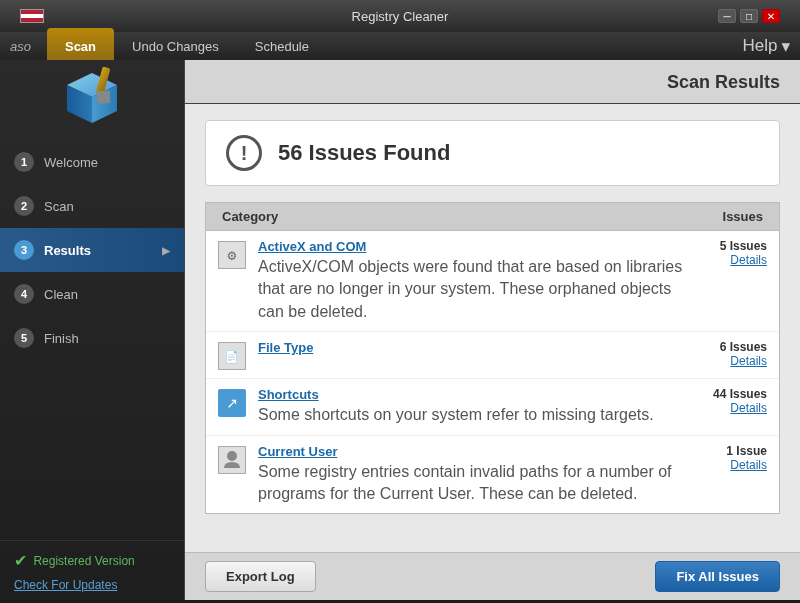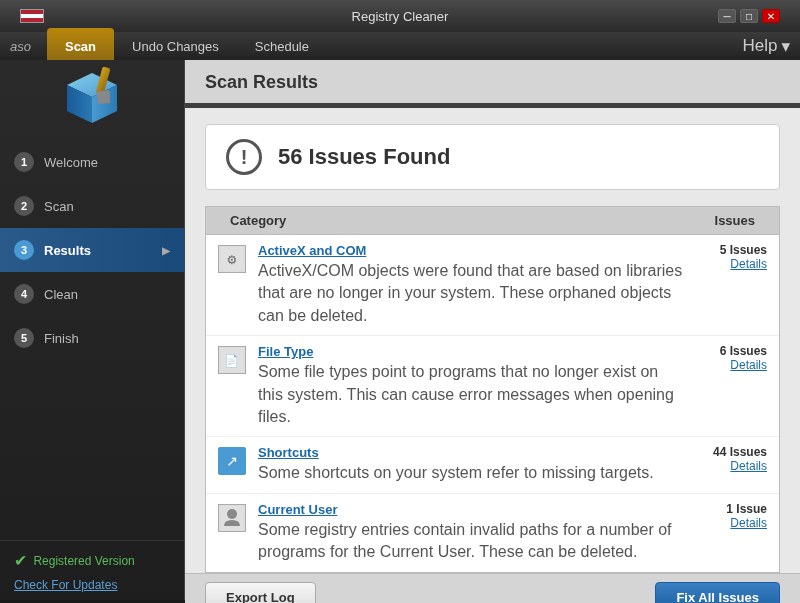--- a/index.html
+++ b/index.html
@@ -121,21 +121,22 @@
     
     .content {
       flex: 1;
       background: #e8e8e8;
       display: flex;
       flex-direction: column;
     }
     .content-header {
       background: #d5d5d5;
       padding: 12px 20px 10px;
-      border-bottom: 5px solid #404040;
+      border-bottom: 1px solid #404040;
+      text-align: right;
     }
     .content-header h2 { font-size: 18px; color: #333; font-weight: bold; }
 
     .issues-banner {
       margin: 16px 20px;
       background: white;
       border: 1px solid #ccc;
       border-radius: 4px;
       padding: 14px 20px;
       display: flex;
@@ -154,21 +155,21 @@
 
     .results-table {
       margin: 0 20px;
       flex: 1;
     }
     .table-header {
       background: #ccc;
       border: 1px solid #bbb;
       display: flex;
       justify-content: space-between;
-      padding: 6px 24px;
+      padding: 6px 16px;
       font-weight: bold;
       color: #333;
       font-size: 13px;
     }
     .table-body {
       background: white;
       border: 1px solid #bbb;
       border-top: none;
     }
     .table-row {
@@ -362,21 +363,20 @@
 
         <div class="table-row">
           <div class="row-icon icon-filetype" style="background: #ddd; border:1px solid #aaa; display:flex; align-items:center; justify-content:center;">
             <svg width="24" height="24" viewBox="0 0 24 24">
               <rect width="24" height="24" fill="#e0e0e0"></rect>
               <text x="12" y="17" font-size="12" text-anchor="middle" fill="#666">📄</text>
             </svg>
           </div>
           <div class="row-content">
             <div class="row-title">File Type</div>
-            <div class="row-desc">Some file types point to programs that no longer exist on this system. This can cause error messages when opening files.</div>
           </div>
           <div class="row-issues">
             <div class="issues-count">6 Issues</div>
             <div class="issues-details">Details</div>
           </div>
         </div>
 
         <div class="table-row">
           <div class="row-icon icon-shortcuts" style="background: #4a9ad4; display:flex; align-items:center; justify-content:center; border-radius:2px;">
             <svg width="24" height="24" viewBox="0 0 24 24">

